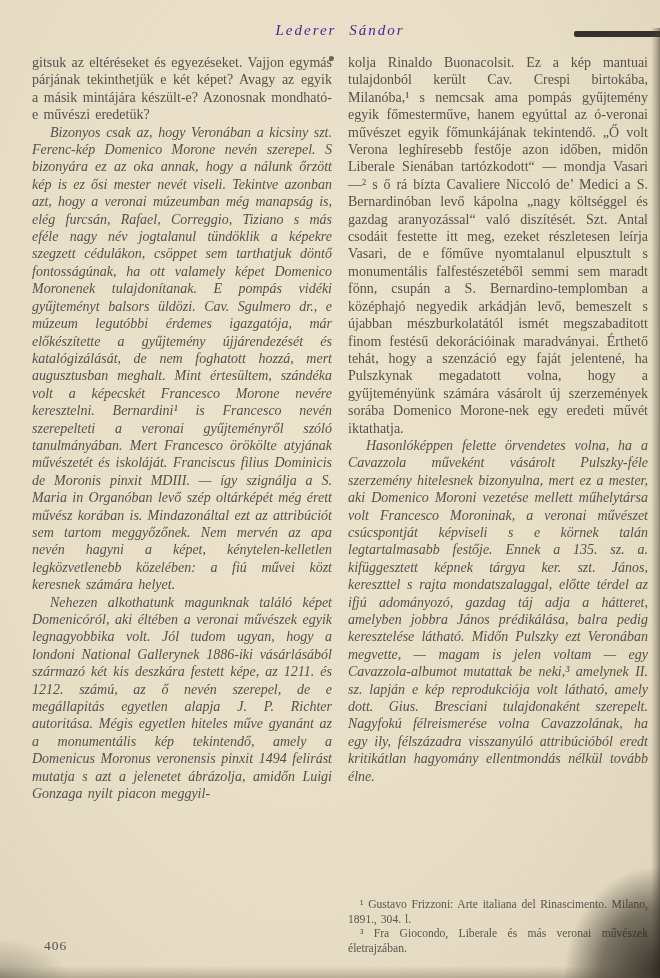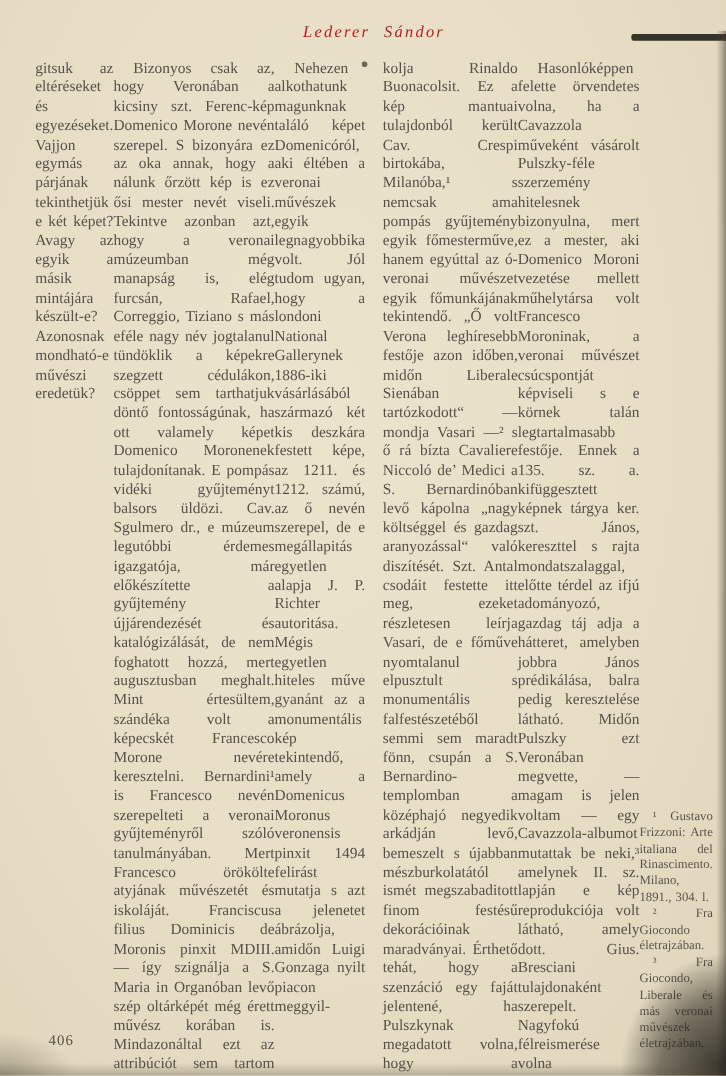--- a/index.html
+++ b/index.html
@@ -12,39 +12,39 @@
     font-family: "Liberation Serif", "DejaVu Serif", serif;
     color: #56504a;
   }
   .page-header {
     position: absolute; top: 22px; left: 32px; width: 616px;
     text-align: center;
     font-style: italic;
     font-size: 15px;
     letter-spacing: 2px;
     word-spacing: 7px;
-    color: #b91c1c;
+    color: #4c1d95;
   }
   .columns {
     position: absolute; top: 54px; left: 32px; width: 616px;
     display: flex; gap: 16px;
   }
   .col {
     width: 300px;
-    display: flex; flex-direction: row;
+    display: flex; flex-direction: column;
     font-size: 14px;
     line-height: 17.4px;
     text-align: justify;
     text-justify: inter-word;
     word-spacing: 0.12em;
   }
   .col-left  { height: 886px; }
   .col-right { height: 903px; }
   .col p { margin: 0; }
-  .col p.indent { text-indent: 18px; }
+  .col p.indent { text-indent: 18px; font-style: italic; }
   .footnotes {
     margin-top: auto;
     font-size: 11.6px;
     line-height: 14.8px;
     word-spacing: 0.08em;
     color: #5a544d;
   }
   .footnotes p { margin: 0; text-indent: 12px; }
   .page-number {
     position: absolute; left: 44px; top: 938px;
@@ -91,21 +91,20 @@
   <div class="col col-left">
     <p>gitsuk az eltéréseket és egyezéseket. Vajjon egymás párjának tekinthetjük e két képet? Avagy az egyik a másik mintájára készült-e? Azonosnak mondható-e művészi eredetük?</p>
     <p class="indent">Bizonyos csak az, hogy Veronában a kicsiny szt. Ferenc-kép Domenico Morone nevén szerepel. S bizonyára ez az oka annak, hogy a nálunk őrzött kép is ez ősi mester nevét viseli. Tekintve azonban azt, hogy a veronai múzeumban még manapság is, elég furcsán, Rafael, Correggio, Tiziano s más eféle nagy név jogtalanul tündöklik a képekre szegzett cédulákon, csöppet sem tarthatjuk döntő fontosságúnak, ha ott valamely képet Domenico Moronenek tulajdonítanak. E pompás vidéki gyűjteményt balsors üldözi. Cav. Sgulmero dr., e múzeum legutóbbi érdemes igazgatója, már előkészítette a gyűjtemény újjárendezését és katalógizálását, de nem foghatott hozzá, mert augusztusban meghalt. Mint értesültem, szándéka volt a képecskét Francesco Morone nevére keresztelni. Bernardini¹ is Francesco nevén szerepelteti a veronai gyűjteményről szóló tanulmányában. Mert Francesco örökölte atyjának művészetét és iskoláját. Franciscus filius Dominicis de Moronis pinxit MDIII. — így szignálja a S. Maria in Organóban levő szép oltárképét még érett művész korában is. Mindazonáltal ezt az attribúciót sem tartom meggyőzőnek. Nem mervén az apa nevén hagyni a képet, kénytelen-kelletlen legközvetlenebb közelében: a fiú művei közt keresnek számára helyet.</p>
     <p class="indent">Nehezen alkothatunk magunknak találó képet Domenicóról, aki éltében a veronai művészek egyik legnagyobbika volt. Jól tudom ugyan, hogy a londoni National Gallerynek 1886-iki vásárlásából származó két kis deszkára festett képe, az 1211. és 1212. számú, az ő nevén szerepel, de e megállapitás egyetlen alapja J. P. Richter autoritása. Mégis egyetlen hiteles műve gyanánt az a monumentális kép tekintendő, amely a Domenicus Moronus veronensis pinxit 1494 felirást mutatja s azt a jelenetet ábrázolja, amidőn Luigi Gonzaga nyilt piacon meggyil-</p>
   </div>
   <div class="col col-right">
     <p>kolja Rinaldo Buonacolsit. Ez a kép mantuai tulajdonból került Cav. Crespi birtokába, Milanóba,¹ s nemcsak ama pompás gyűjtemény egyik főmesterműve, hanem egyúttal az ó-veronai művészet egyik főmunkájának tekintendő. „Ő volt Verona leghíresebb festője azon időben, midőn Liberale Sienában tartózkodott“ — mondja Vasari —² s ő rá bízta Cavaliere Niccoló de’ Medici a S. Bernardinóban levő kápolna „nagy költséggel és gazdag aranyozással“ való diszítését. Szt. Antal csodáit festette itt meg, ezeket részletesen leírja Vasari, de e főműve nyomtalanul elpusztult s monumentális falfestészetéből semmi sem maradt fönn, csupán a S. Bernardino-templomban a középhajó negyedik arkádján levő, bemeszelt s újabban mészburkolatától ismét megszabaditott finom festésű dekorációinak maradványai. Érthető tehát, hogy a szenzáció egy faját jelentené, ha Pulszkynak megadatott volna, hogy a gyűjteményünk számára vásárolt új szerzemények sorába Domenico Morone-nek egy eredeti művét iktathatja.</p>
     <p class="indent">Hasonlóképpen felette örvendetes volna, ha a Cavazzola műveként vásárolt Pulszky-féle szerzemény hitelesnek bizonyulna, mert ez a mester, aki Domenico Moroni vezetése mellett műhelytársa volt Francesco Moroninak, a veronai művészet csúcspontját képviseli s e körnek talán legtartalmasabb festője. Ennek a 135. sz. a. kifüggesztett képnek tárgya ker. szt. János, kereszttel s rajta mondatszalaggal, előtte térdel az ifjú adományozó, gazdag táj adja a hátteret, amelyben jobbra János prédikálása, balra pedig keresztelése látható. Midőn Pulszky ezt Veronában megvette, — magam is jelen voltam — egy Cavazzola-albumot mutattak be neki,³ amelynek II. sz. lapján e kép reprodukciója volt látható, amely dott. Gius. Bresciani tulajdonaként szerepelt. Nagyfokú félreismerése volna Cavazzolának, ha egy ily, félszázadra visszanyúló attribúcióból eredt kritikátlan hagyomány ellentmondás nélkül tovább élne.</p>
     <div class="footnotes">
       <p>¹ Gustavo Frizzoni: Arte italiana del Rinascimento. Milano, 1891., 304. l.</p>
-      <p>² Fra Giocondo életrajzában.</p>
       <p>³ Fra Giocondo, Liberale és más veronai művészek életrajzában.</p>
     </div>
   </div>
 </div>
 
 <div class="page-number">406</div>
 
 <div class="artifact bar-top-right"></div>
 <div class="artifact edge-right"></div>
 <div class="artifact corner-bottom-right"></div>

